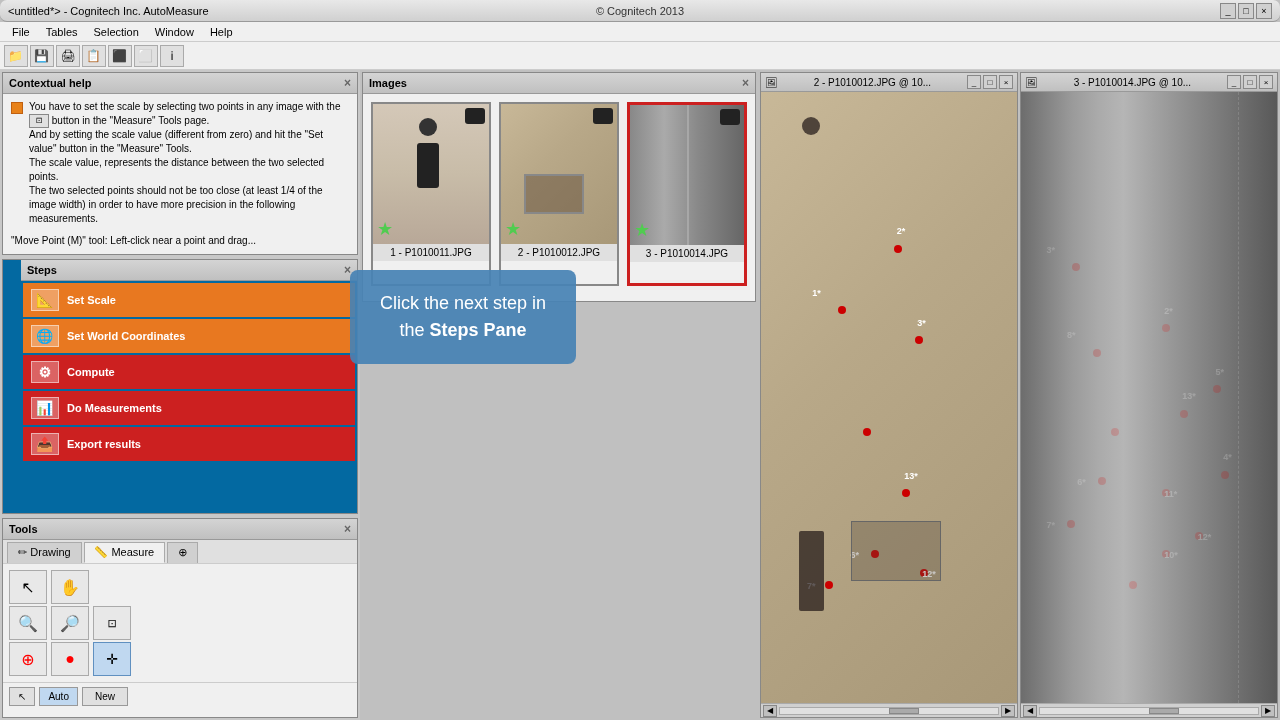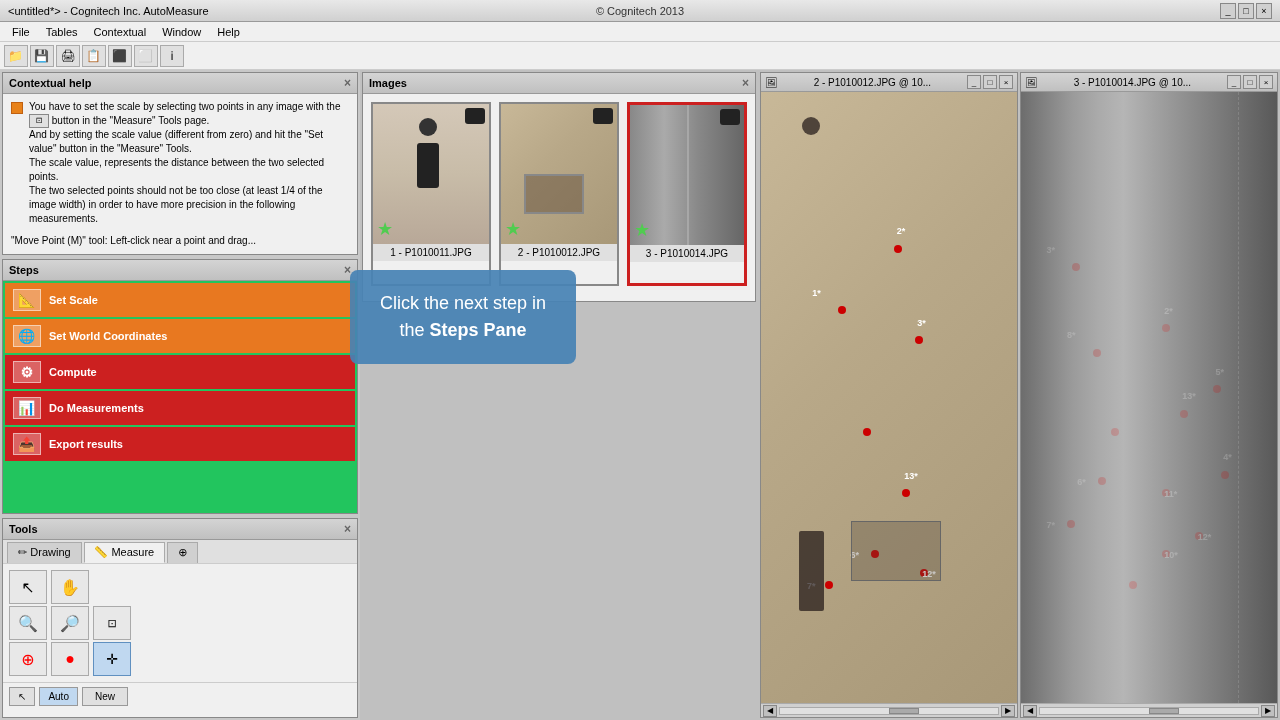--- a/index.html
+++ b/index.html
@@ -15,20 +15,21 @@
     
     .title-bar {
       background: linear-gradient(to bottom, #e8e8e8, #d0d0d0);
       border-bottom: 1px solid #999;
       height: 22px;
       display: flex;
       align-items: center;
       justify-content: space-between;
       padding: 0 8px;
       font-size: 11px;
+      border-radius: 7px;
     }
     .title-bar-copyright {
       position: absolute;
       left: 50%;
       transform: translateX(-50%);
       font-size: 11px;
       color: #333;
     }
     .title-bar-controls {
       display: flex;
@@ -127,24 +128,25 @@
     .help-icon-orange {
       width: 12px; height: 12px;
       background: #e8821a;
       border: 1px solid #c06010;
       flex-shrink: 0;
       margin-top: 2px;
     }
 
     
     .steps-panel {
-      background: #22c55e;
+      background: #0369a1;
       border: 1px solid #888;
       margin: 2px;
       flex: 1;
+      padding-left: 18px;
     }
     .step-item {
       display: flex;
       align-items: center;
       padding: 6px 8px;
       margin: 2px;
       cursor: pointer;
       gap: 8px;
       font-size: 11px;
       font-weight: bold;
@@ -417,21 +419,21 @@
   <div class="title-bar-controls">
     <div class="title-btn">_</div>
     <div class="title-btn">□</div>
     <div class="title-btn">×</div>
   </div>
 </div>
 
 <div class="menu-bar">
   <span class="menu-item">File</span>
   <span class="menu-item">Tables</span>
-  <span class="menu-item">Contextual</span>
+  <span class="menu-item">Selection</span>
   <span class="menu-item">Window</span>
   <span class="menu-item">Help</span>
 </div>
 
 <div class="toolbar">
   <div class="toolbar-btn">📁</div>
   <div class="toolbar-btn">💾</div>
   <div class="toolbar-btn">🖨</div>
   <div class="toolbar-btn">📋</div>
   <div class="toolbar-btn">⬛</div>

